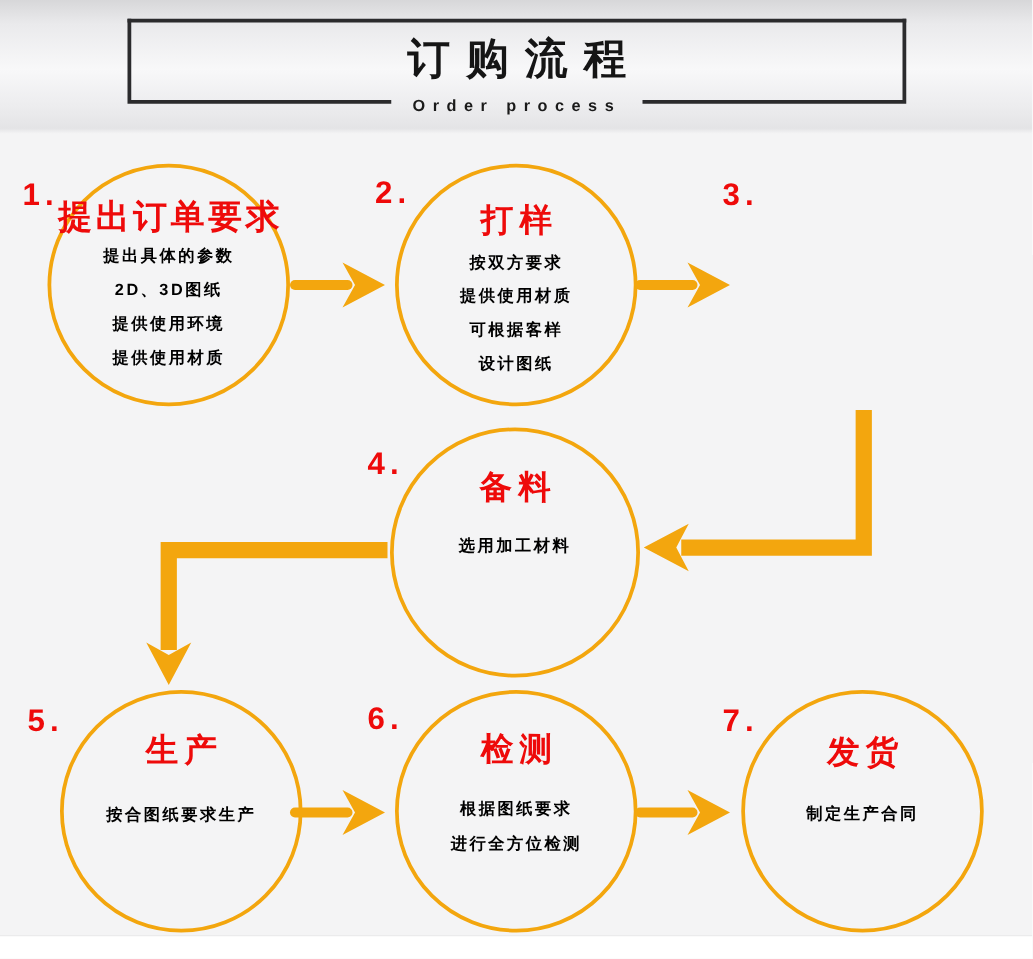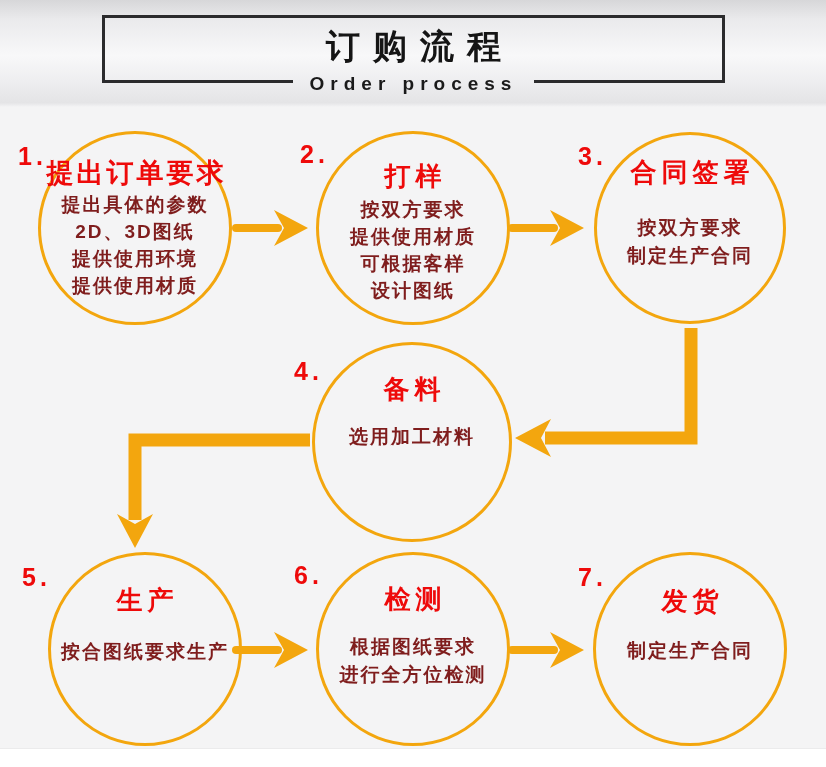--- a/index.html
+++ b/index.html
@@ -22,31 +22,31 @@
   .header-title{
     color:#151515;font-weight:bold;font-size:34px;letter-spacing:13px;text-indent:13px;
     margin-top:6px;
   }
   .header-bottom{
     position:absolute;left:102px;top:66px;width:623px;height:36px;
     display:flex;align-items:center;
   }
   .header-rule{flex:1;height:3px;background:var(--ink-border);margin-top:-5px;}
   .header-subtitle{
-    padding:0 17px;color:#1a1a1a;font-weight:bold;font-size:19px;
+    padding:0 17px;color:#1a1a1a;font-weight:bold;font-size:13px;
     letter-spacing:6px;white-space:nowrap;
   }
   
   .circle{
     position:absolute;box-sizing:border-box;border-radius:50%;
     border:3px solid var(--accent);
     display:flex;flex-direction:column;align-items:center;text-align:center;
   }
   .circle-title{color:var(--red);font-weight:bold;font-size:26px;letter-spacing:5px;text-indent:5px;line-height:30px;}
-  .circle-line{color:#7f1d1d;font-weight:bold;font-size:19px;letter-spacing:2px;line-height:27px;white-space:nowrap;}
+  .circle-line{color:#000000;font-weight:bold;font-size:13px;letter-spacing:2px;line-height:27px;white-space:nowrap;}
   .c1{padding-top:24px;text-align:right;} .c1 .circle-title{font-size:27px;letter-spacing:3px;text-indent:3px;margin-bottom:3px;}
   .c2{padding-top:27px;} .c2 .circle-title{margin-bottom:5px;}
   .c3{padding-top:22px;} .c3 .circle-title{margin-bottom:27px;} .c3 .circle-line{line-height:28px;}
   .c4{padding-top:29px;} .c4 .circle-title{margin-bottom:19px;} .c4 .circle-line{line-height:28px;}
   .c5{padding-top:30px;} .c5 .circle-title{margin-bottom:23px;}
   .c6{padding-top:29px;} .c6 .circle-title{margin-bottom:19px;} .c6 .circle-line{line-height:28px;}
   .c7{padding-top:31px;} .c7 .circle-title{margin-bottom:21px;}
   
   .step-num{
     position:absolute;color:var(--red);font-weight:bold;font-size:25px;letter-spacing:4px;white-space:nowrap;
@@ -92,25 +92,20 @@
     <div class="circle-line">提供使用环境</div>
     <div class="circle-line">提供使用材质</div>
   </div>
   <div class="circle c2" style="left:316px;top:131px;width:194px;height:194px">
     <div class="circle-title">打样</div>
     <div class="circle-line">按双方要求</div>
     <div class="circle-line">提供使用材质</div>
     <div class="circle-line">可根据客样</div>
     <div class="circle-line">设计图纸</div>
   </div>
-  <div class="circle c3" style="left:594px;top:132px;width:192px;height:192px">
-    <div class="circle-title">合同签署</div>
-    <div class="circle-line">按双方要求</div>
-    <div class="circle-line">制定生产合同</div>
-  </div>
 
   <div class="circle c4" style="left:312px;top:342px;width:200px;height:200px">
     <div class="circle-title">备料</div>
     <div class="circle-line">选用加工材料</div>
   </div>
 
   <div class="circle c5" style="left:48px;top:552px;width:194px;height:194px">
     <div class="circle-title">生产</div>
     <div class="circle-line">按合图纸要求生产</div>
   </div>

